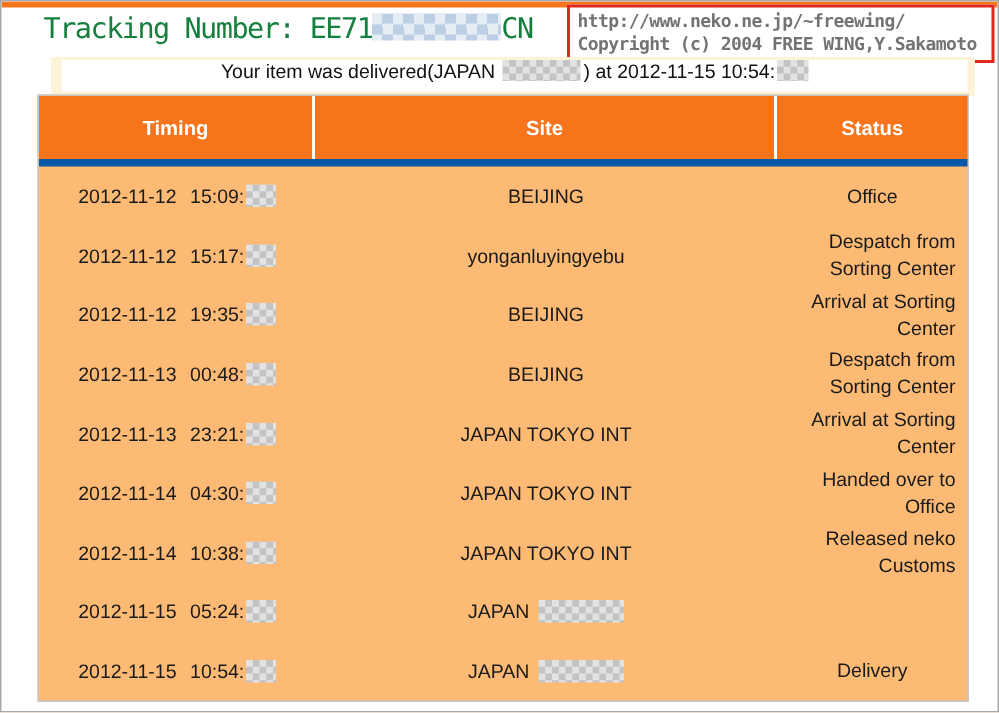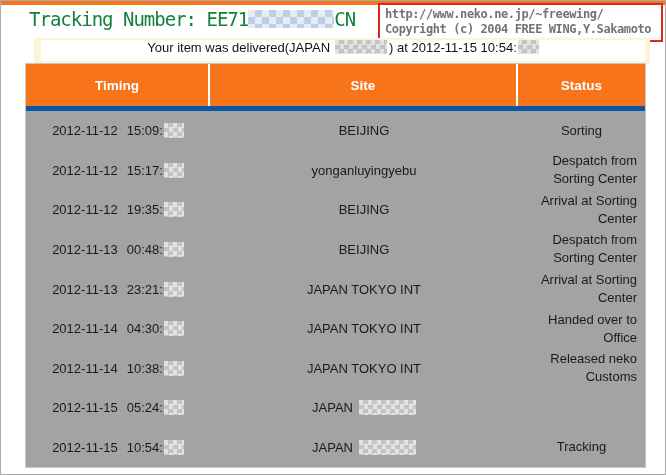--- a/index.html
+++ b/index.html
@@ -84,21 +84,21 @@
   .msg-blur-site { width: 52px; height: 14px; margin: 0 2px 0 5px; }
   .msg-blur-sec  { width: 21px; height: 14px; margin-left: 1px; }
 
   .tracking-table {
     position: absolute;
     left: 24px;
     top: 62px;
     width: 621px;
     height: 405px;
     border: 1px solid #c6c6c6;
-    background: #a3a3a3;
+    background: #fdba74;
     display: flex;
     flex-direction: column;
   }
   .thead {
     display: grid;
     grid-template-columns: 184px 308px 1fr;
     height: 42px;
     background: #f7741b;
     flex: 0 0 auto;
   }
@@ -174,21 +174,21 @@
   <div class="tr">
     <div class="td td-timing">
             <span class="date">2012-11-12</span>
             <span>15:09:</span>
             <span class="blur blur-grey time-blur"></span>
           </div>
     <div class="td">
             <span>BEIJING</span>
           </div>
     <div class="td td-status">
-            <span>Sorting</span>
+            <span>Office</span>
           </div>
   </div>
 
   <div class="tr">
     <div class="td td-timing">
             <span class="date">2012-11-12</span>
             <span>15:17:</span>
             <span class="blur blur-grey time-blur"></span>
           </div>
     <div class="td">
@@ -285,19 +285,19 @@
     <div class="td td-timing">
             <span class="date">2012-11-15</span>
             <span>10:54:</span>
             <span class="blur blur-grey time-blur"></span>
           </div>
     <div class="td">
             <span>JAPAN</span>
             <span class="blur blur-grey site-blur"></span>
           </div>
     <div class="td td-status">
-            <span>Tracking</span>
+            <span>Delivery</span>
           </div>
   </div>
 </div>
   </div>
 
 </div>
 
 </body></html>

